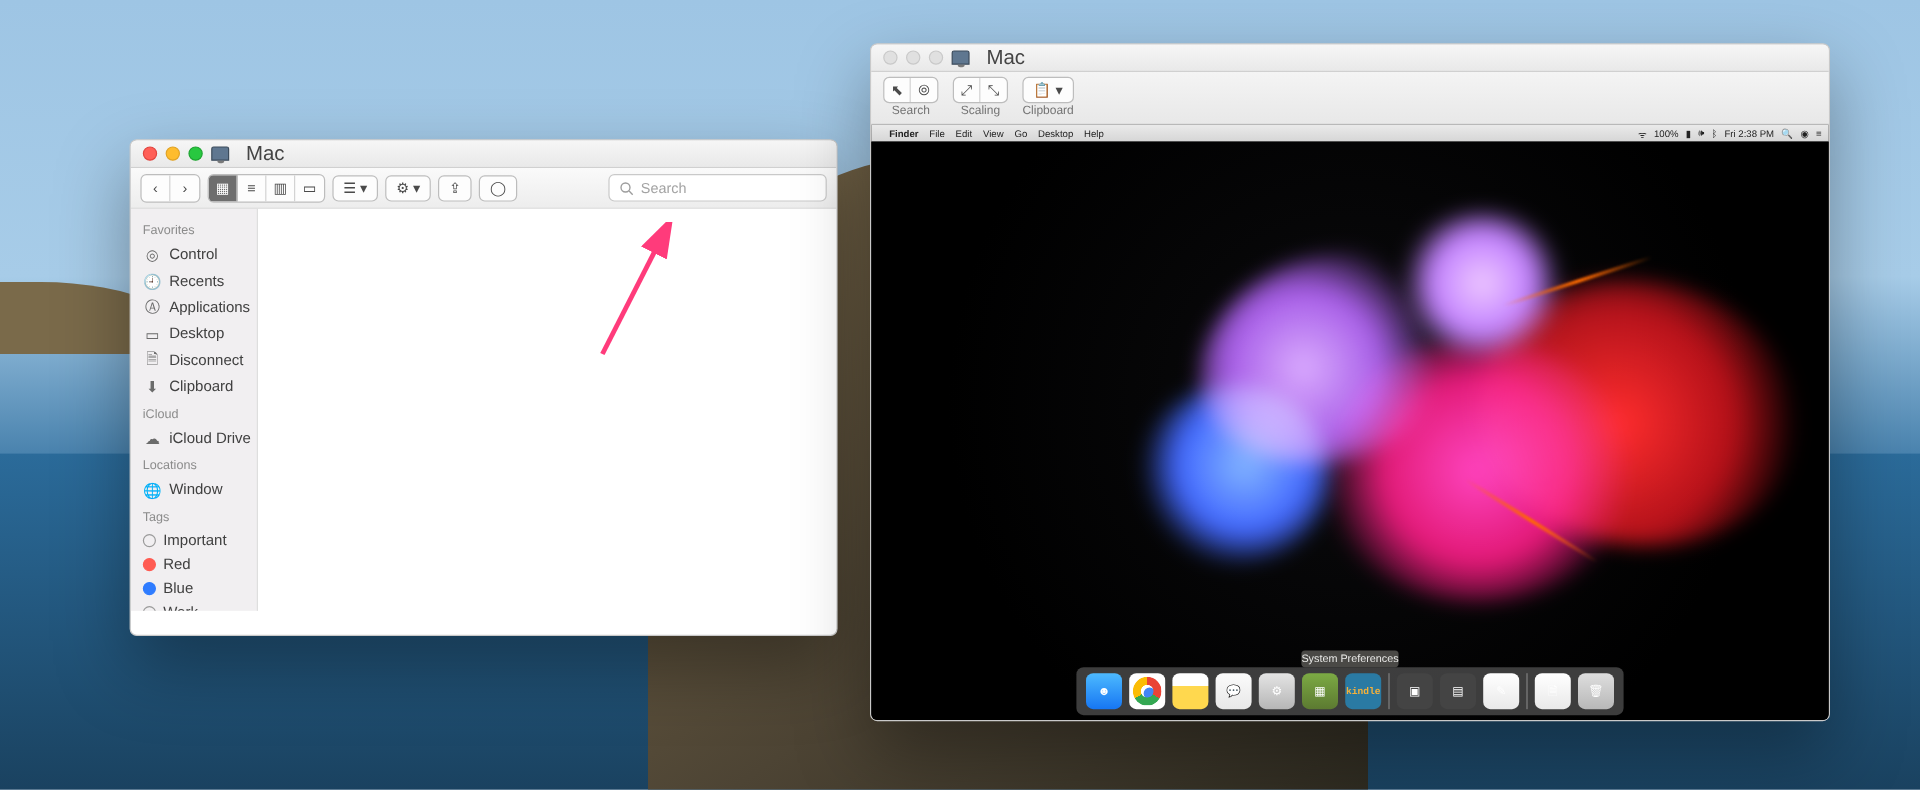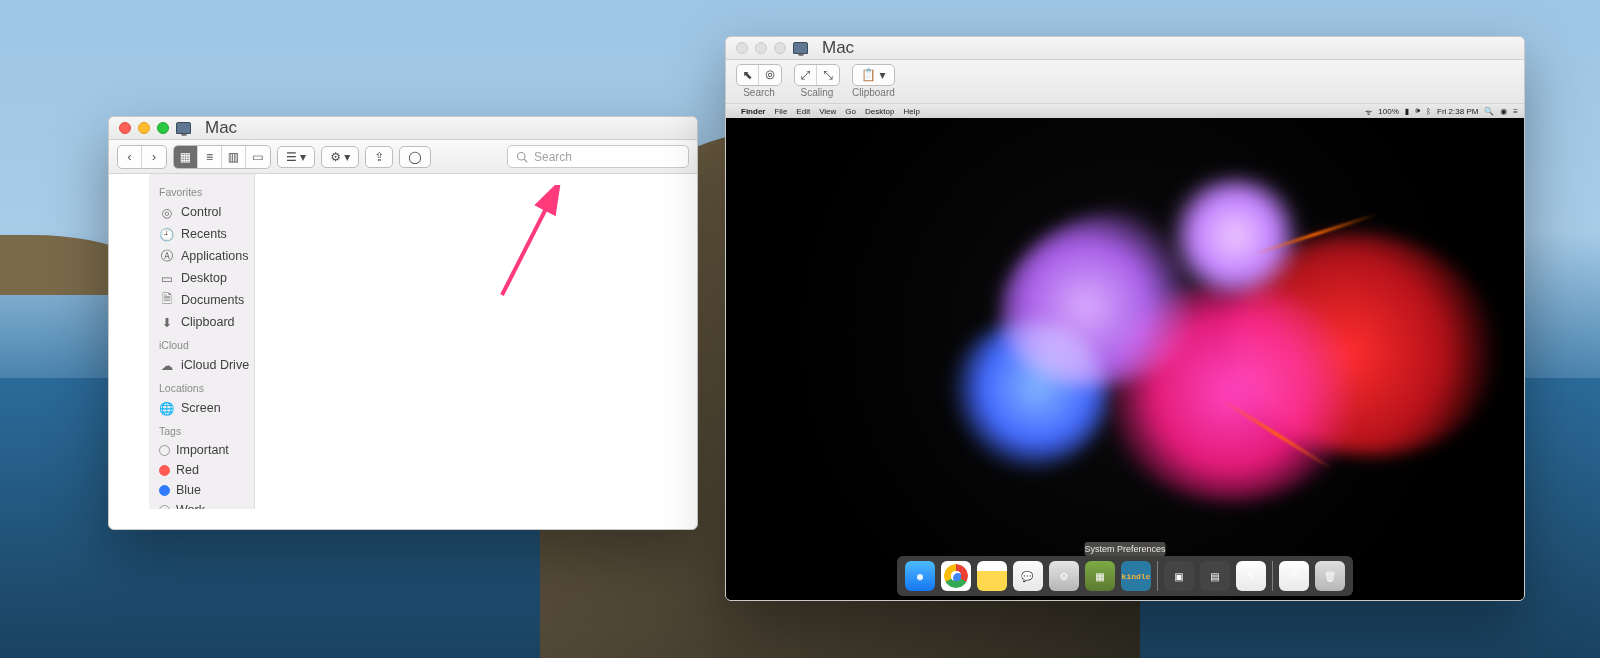--- a/index.html
+++ b/index.html
@@ -41,21 +41,21 @@
   .seg>span{width:24px;height:22px;display:flex;align-items:center;justify-content:center;font-size:12px;color:#4a4a4a;border-right:1px solid #d3d3d3;}
   .seg>span:last-child{border-right:none;}
   .seg>span.active{background:#6e6e6e;color:#fff;}
   .btn{border:1px solid #bdbdbd;border-radius:5px;background:#fdfdfd;padding:3px 8px;font-size:12px;color:#4a4a4a;height:22px;display:flex;align-items:center;gap:4px;}
   .search{flex:0 0 182px;margin-left:auto;display:flex;align-items:center;gap:6px;border:1px solid #c9c9c9;border-radius:5px;height:23px;padding:0 8px;background:#fff;color:#a3a3a3;font-size:12px;}
   .search svg{width:12px;height:12px;}
   .connbar{height:20px;border-bottom:1px solid #e2e2e2;background:#fff;display:flex;align-items:center;padding:0 8px;font-size:11.5px;color:#555;}
   .connbar .btns{margin-left:auto;display:flex;gap:6px;}
   .pill{border:1px solid #c7c7c7;border-radius:4px;background:linear-gradient(#fefefe,#f2f2f2);font-size:11px;color:#333;padding:1px 10px;cursor:default;}
   .body{display:flex;height:calc(100% - 77px);}
-  .sidebar{width:106px;background:#f1eff1;border-right:1px solid #dedede;padding:6px 0 6px 6px;overflow:hidden;margin-left:40px;}
+  .sidebar{width:106px;background:#f1eff1;border-right:1px solid #dedede;padding:6px 0 6px 6px;overflow:hidden;}
   .grouplabel{font-size:10.5px;color:#8b8b8b;font-weight:500;padding:6px 4px 3px;}
   .sitem{display:flex;align-items:center;gap:6px;font-size:12.5px;color:#404040;padding:3px 4px;border-radius:4px;}
   .sitem .ic{width:16px;height:16px;display:flex;align-items:center;justify-content:center;color:#6b6b6b;}
   .tagcircle{width:11px;height:11px;border-radius:50%;border:1.5px solid #9a9a9a;}
   .tagcircle.r{background:#ff5b52;border-color:#ff5b52;}
   .tagcircle.b{background:#2f7cff;border-color:#2f7cff;}
   .content{flex:1;background:#fff;}
   
   .arrow{position:absolute;left:490px;top:185px;width:100px;height:120px;pointer-events:none;}
   
@@ -160,35 +160,35 @@
       <div class="sitem">
           <span class="ic">Ⓐ</span>
           <span>Applications</span>
         </div>
       <div class="sitem">
           <span class="ic">▭</span>
           <span>Desktop</span>
         </div>
       <div class="sitem">
           <span class="ic">🗎</span>
-          <span>Documents</span>
+          <span>Disconnect</span>
         </div>
       <div class="sitem">
           <span class="ic">⬇</span>
           <span>Clipboard</span>
         </div>
       <div class="grouplabel">iCloud</div>
       <div class="sitem">
           <span class="ic">☁</span>
           <span>iCloud Drive</span>
         </div>
       <div class="grouplabel">Locations</div>
       <div class="sitem">
           <span class="ic">🌐</span>
-          <span>Screen</span>
+          <span>Window</span>
         </div>
       <div class="grouplabel">Tags</div>
       <div class="sitem">
           <span class="tagcircle"></span>
           <span>Important</span>
         </div>
       <div class="sitem">
           <span class="tagcircle r"></span>
           <span>Red</span>
         </div>

